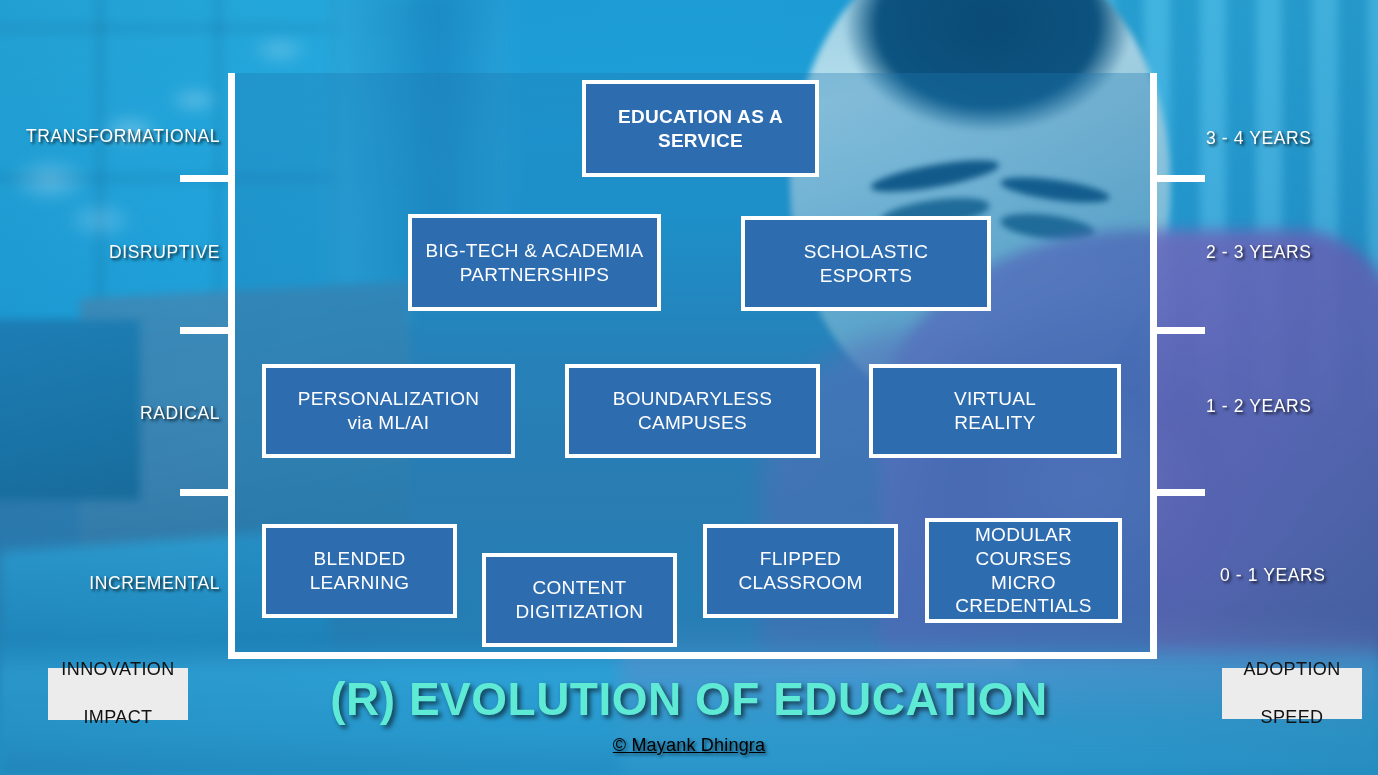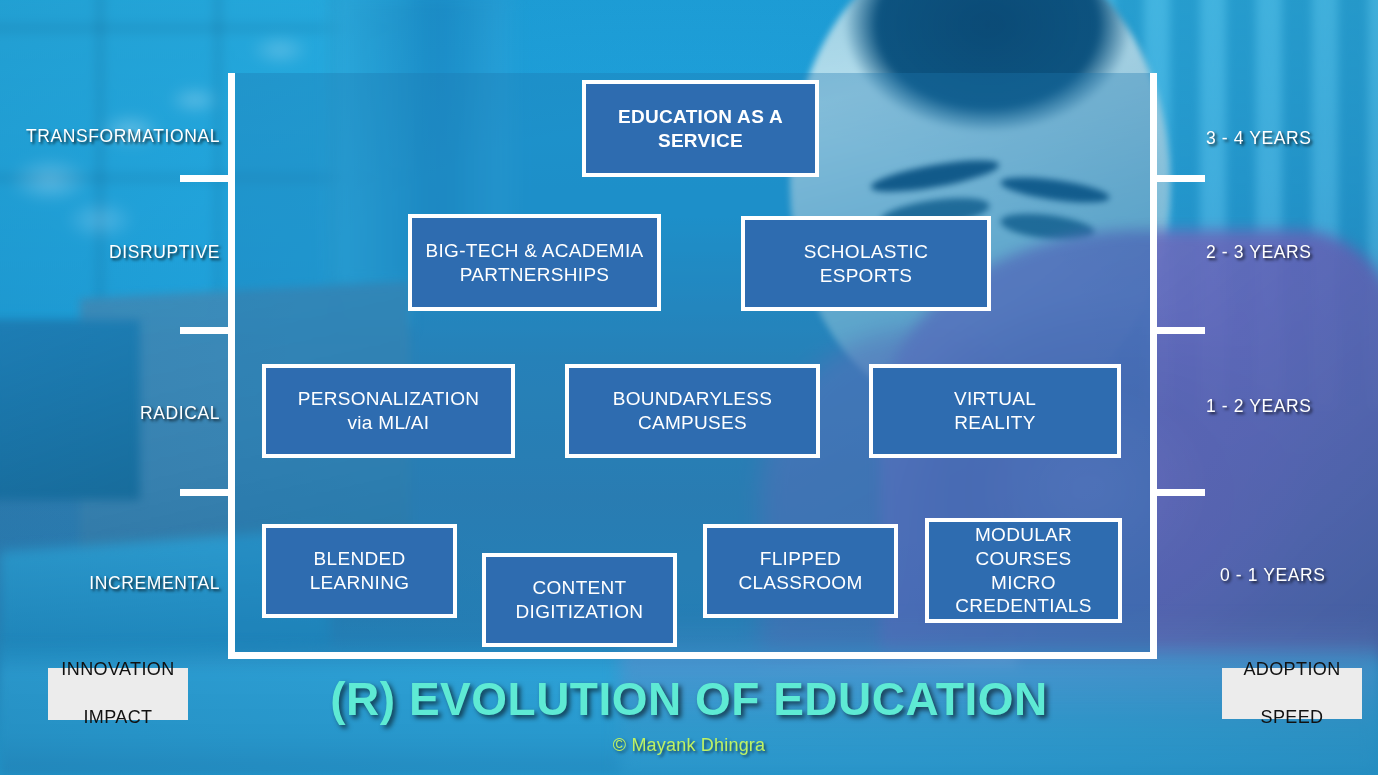--- a/index.html
+++ b/index.html
@@ -145,22 +145,23 @@
   }
 
   
   .title{
     position:absolute;left:0;top:672px;width:1378px;text-align:center;
     color:#5eead4;font-size:46px;font-weight:700;letter-spacing:.5px;
     text-shadow:3px 3px 5px rgba(0,0,0,.6);
   }
   .credit{
     position:absolute;left:0;top:735px;width:1378px;text-align:center;
-    color:#bef264;font-size:18px;letter-spacing:.2px;
+    color:#000000;font-size:18px;letter-spacing:.2px;
     text-shadow:2px 2px 3px rgba(0,0,0,.55);
+    text-decoration:underline;
   }
 </style>
 </head>
 <body>
 
 <div id="stage">
 
   <div class="bg bg-base">
     <div class="bg-window"></div>
     <div class="bg-window2"></div>

